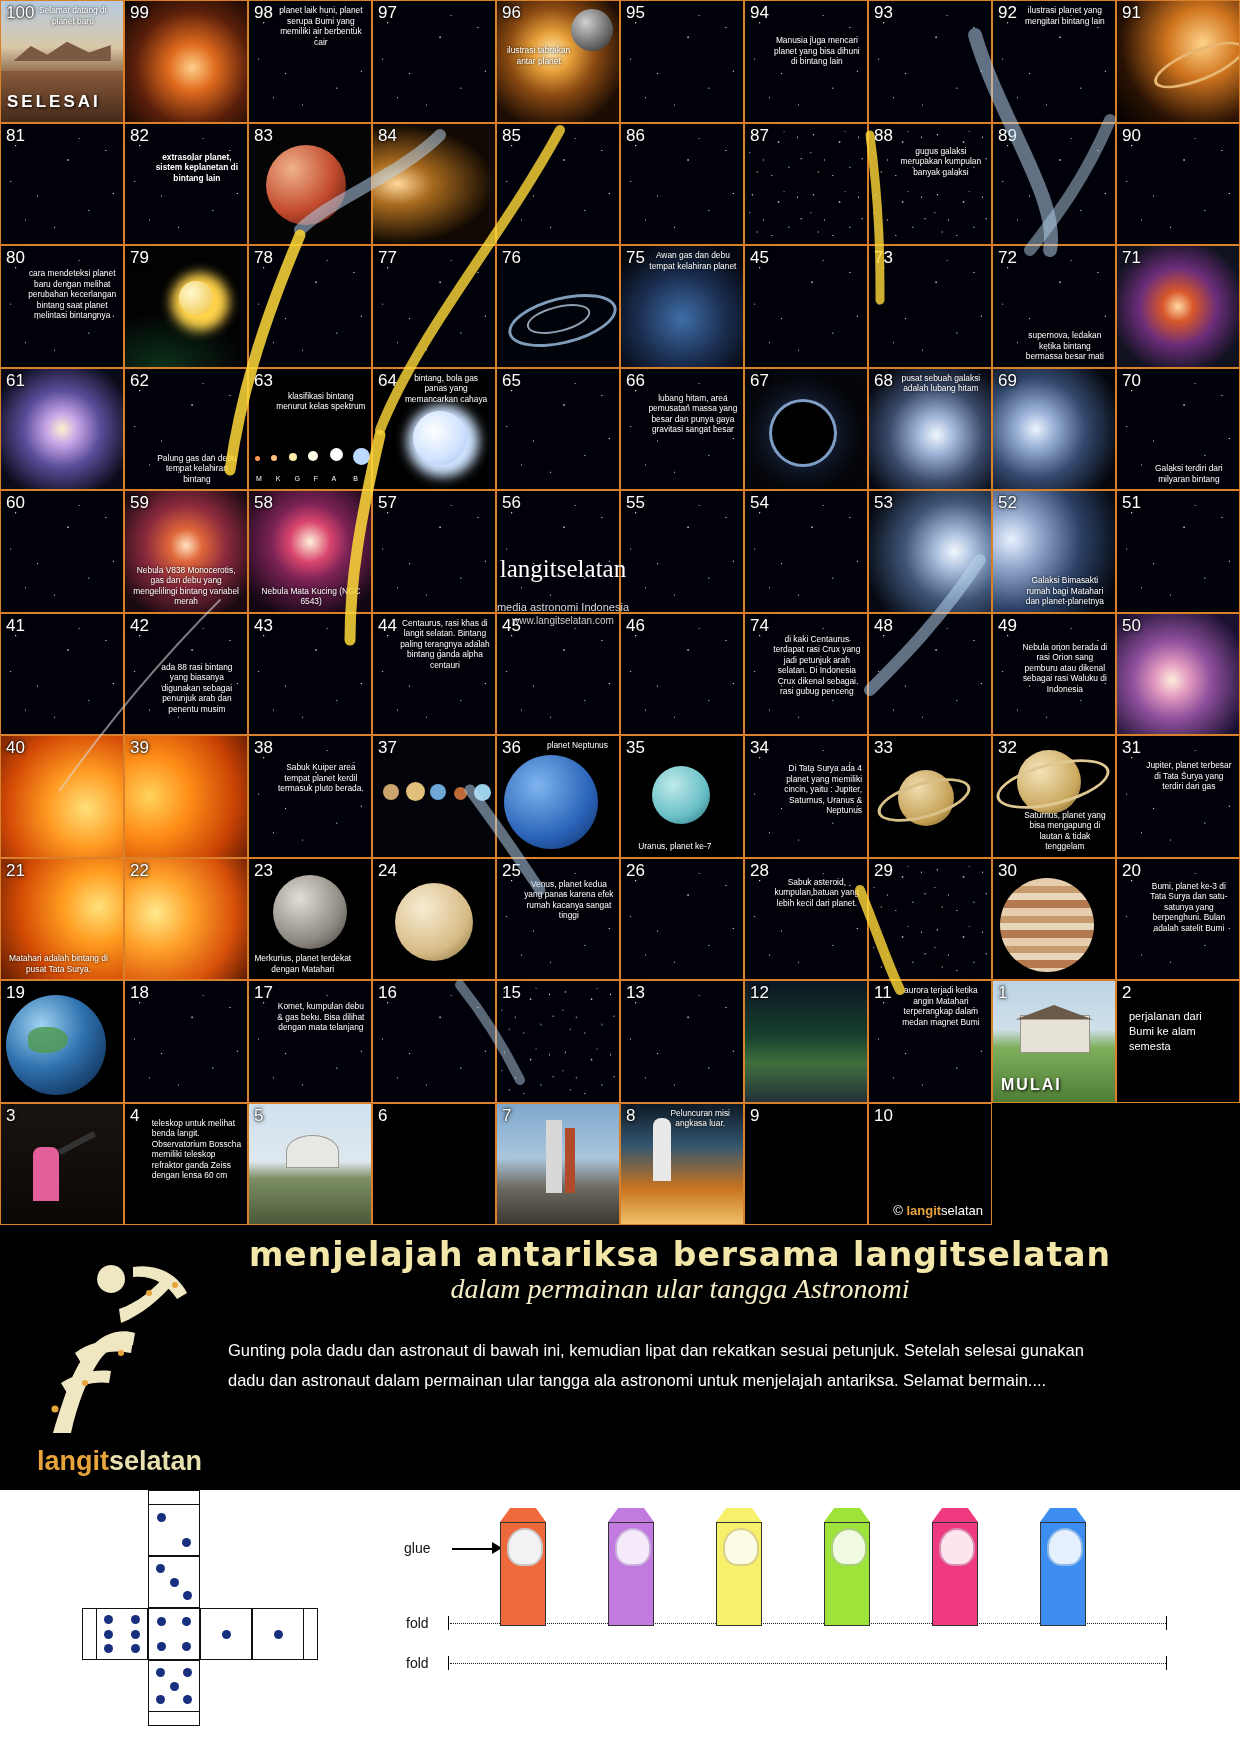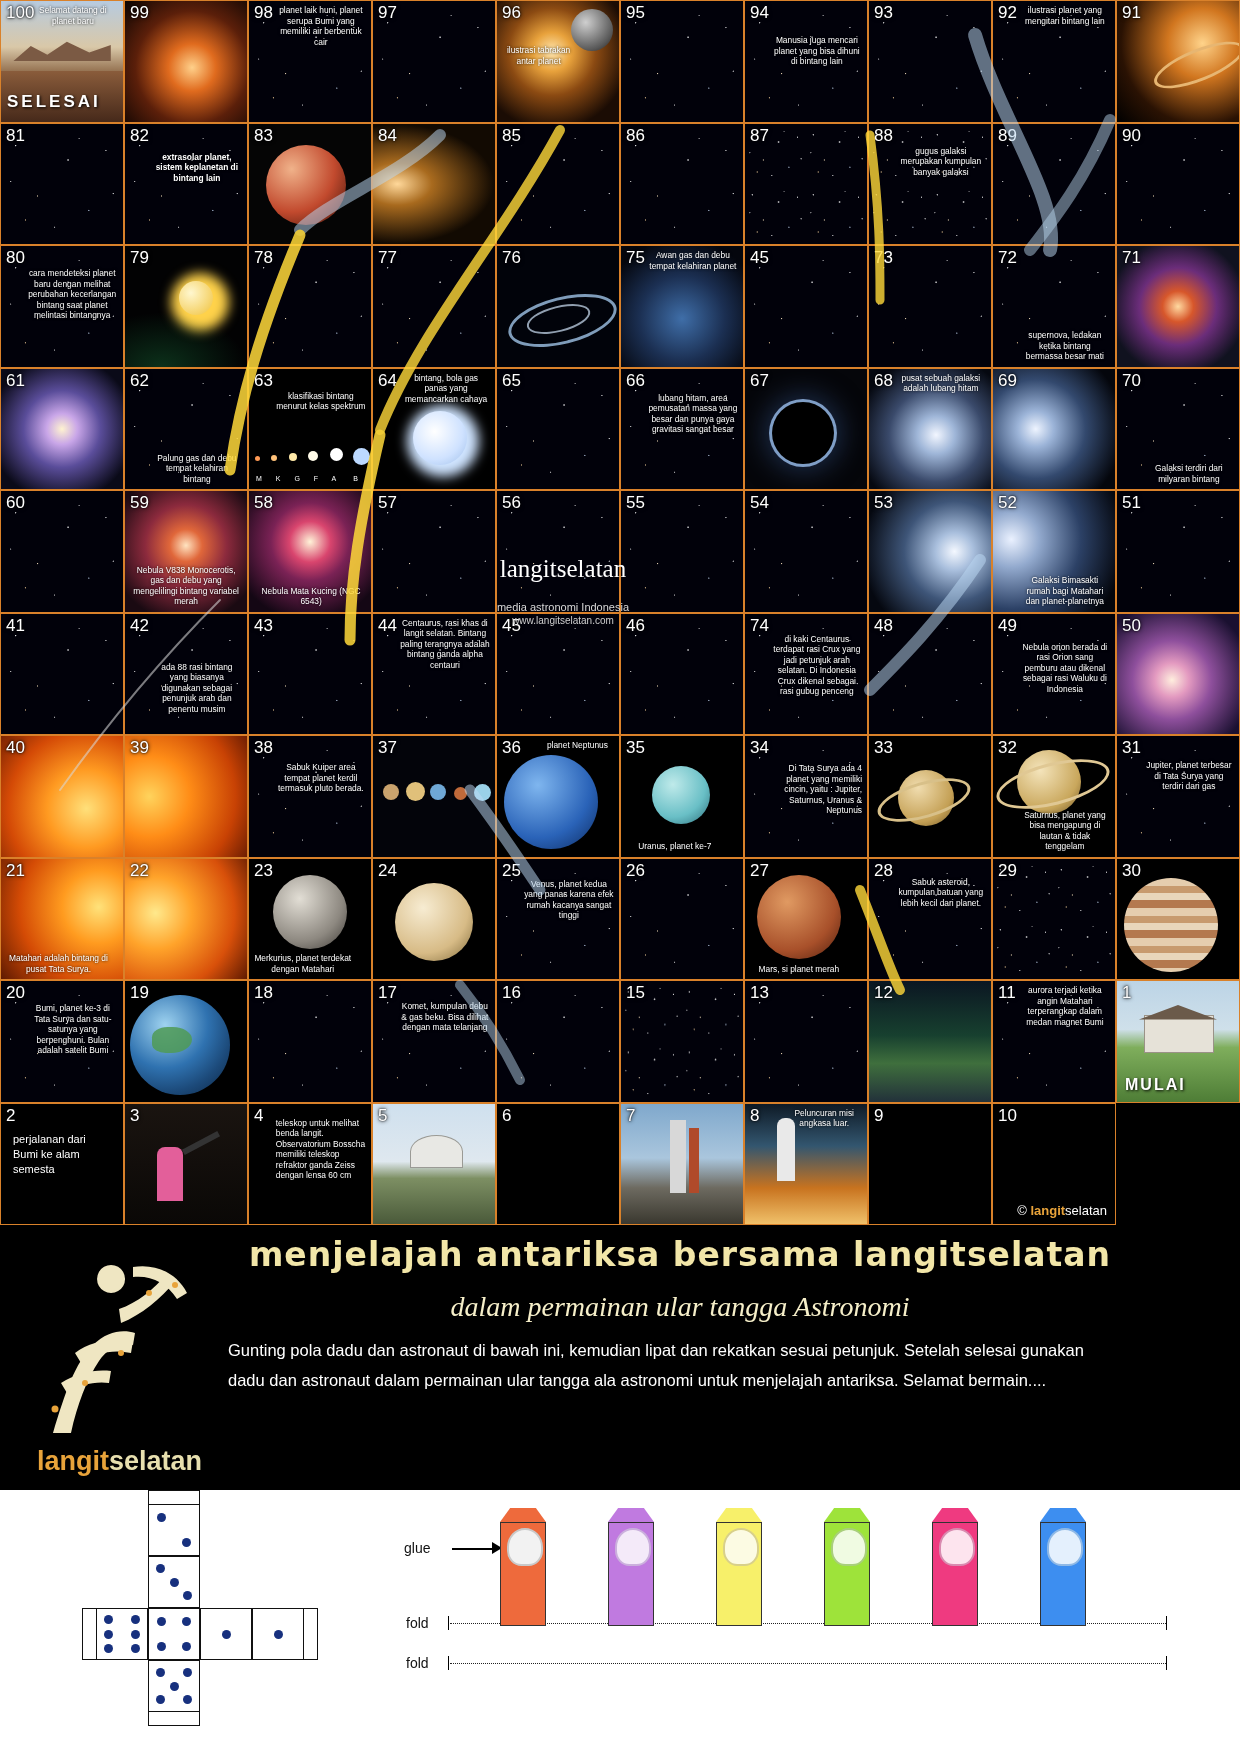--- a/index.html
+++ b/index.html
@@ -36,21 +36,21 @@
   }
   .dense:after{opacity:1;background-size:50% 50%;background-repeat:repeat;}
 
   .planet{position:absolute;border-radius:50%;}
   .glow{position:absolute;border-radius:50%;filter:blur(6px);}
 
   
   #banner{position:absolute;left:0;top:1225px;width:1240px;height:265px;background:#000;}
   #banner .title{position:absolute;left:150px;top:10px;width:1060px;text-align:center;
      font-family:"DejaVu Sans",sans-serif;font-weight:bold;font-size:33px;color:#f2e6a8;letter-spacing:1px;}
-  #banner .subtitle{position:absolute;left:150px;top:66px;width:1060px;text-align:center;
+  #banner .subtitle{position:absolute;left:150px;top:48px;width:1060px;text-align:center;
      font-family:"Liberation Serif",serif;font-style:italic;font-size:28px;color:#f6efc9;}
   #banner .para{position:absolute;left:228px;top:110px;width:880px;color:#fff;font-size:16.5px;line-height:30px;}
   #banner .logoblock{position:absolute;left:15px;top:8px;width:190px;height:250px;}
   #banner .logotext{position:absolute;left:22px;bottom:6px;font-size:27px;font-weight:bold;color:#e7dfae;}
   #banner .logotext b{color:#e8a33a;}
   .ls-credit{position:absolute;right:8px;bottom:6px;color:#fff;font-size:13px;z-index:9;}
   .ls-credit b{color:#e8a33a;}
 
   
   #cutouts{position:absolute;left:0;top:1490px;width:1240px;height:263px;background:#fff;}
@@ -469,27 +469,20 @@
       <div class="num">24</div>
     </div>
     <div class="cell">
       <div class="art stars"></div>
       <div class="num">25</div>
       <div class="txt" style="top:20px;">Venus, planet kedua yang panas karena efek rumah kacanya sangat tinggi</div>
     </div>
     <div class="cell">
       <div class="art stars"></div>
       <div class="num">26</div>
-    </div>
-    <div class="cell">
-      <div class="art" style="background:#000;">
-        <div class="planet" style="left:10%;top:14%;width:84px;height:84px;background:radial-gradient(circle at 36% 32%,#e09a62,#a8502a 62%,#4d1d0d);"></div>
-      </div>
-      <div class="num">27</div>
-      <div class="txt low left">Mars, si planet merah</div>
     </div>
     <div class="cell">
       <div class="art stars"></div>
       <div class="num">28</div>
       <div class="txt" style="top:18px;">Sabuk asteroid, kumpulan batuan yang lebih kecil dari planet.</div>
     </div>
     <div class="cell">
       <div class="art stars dense"></div>
       <div class="num">29</div>
     </div>

